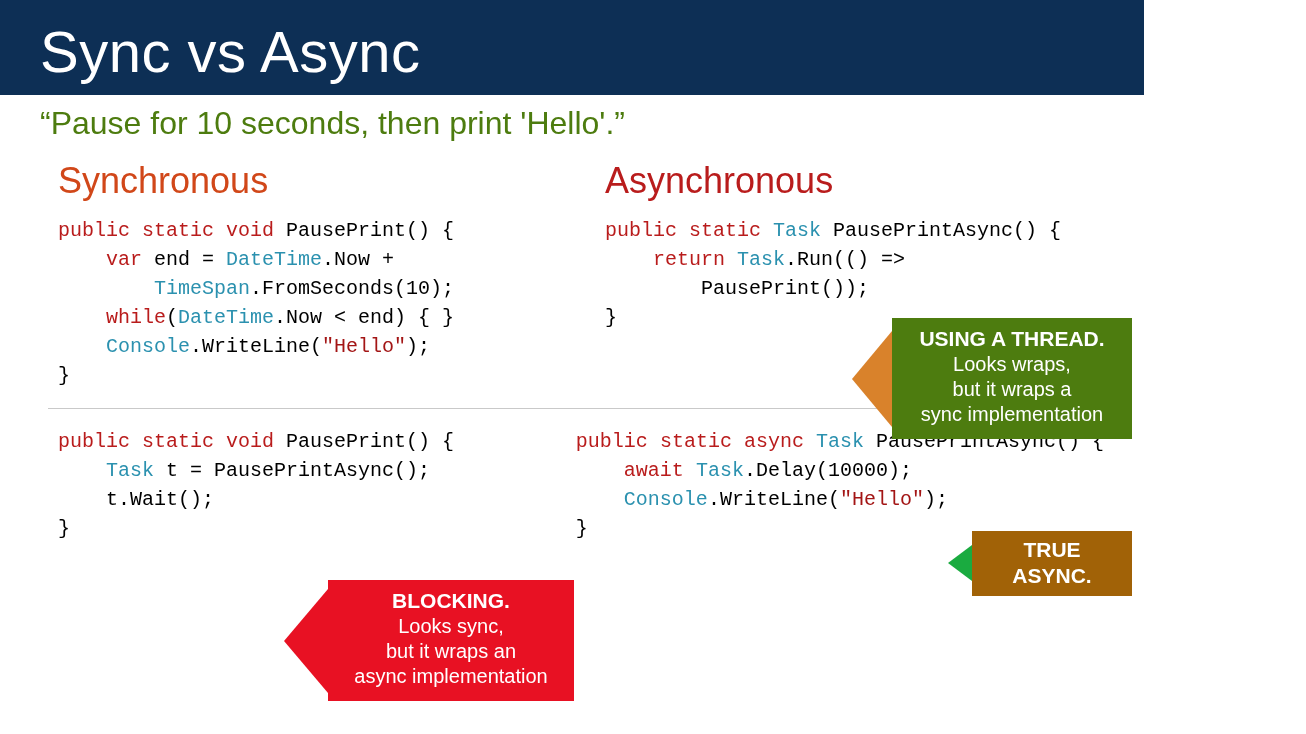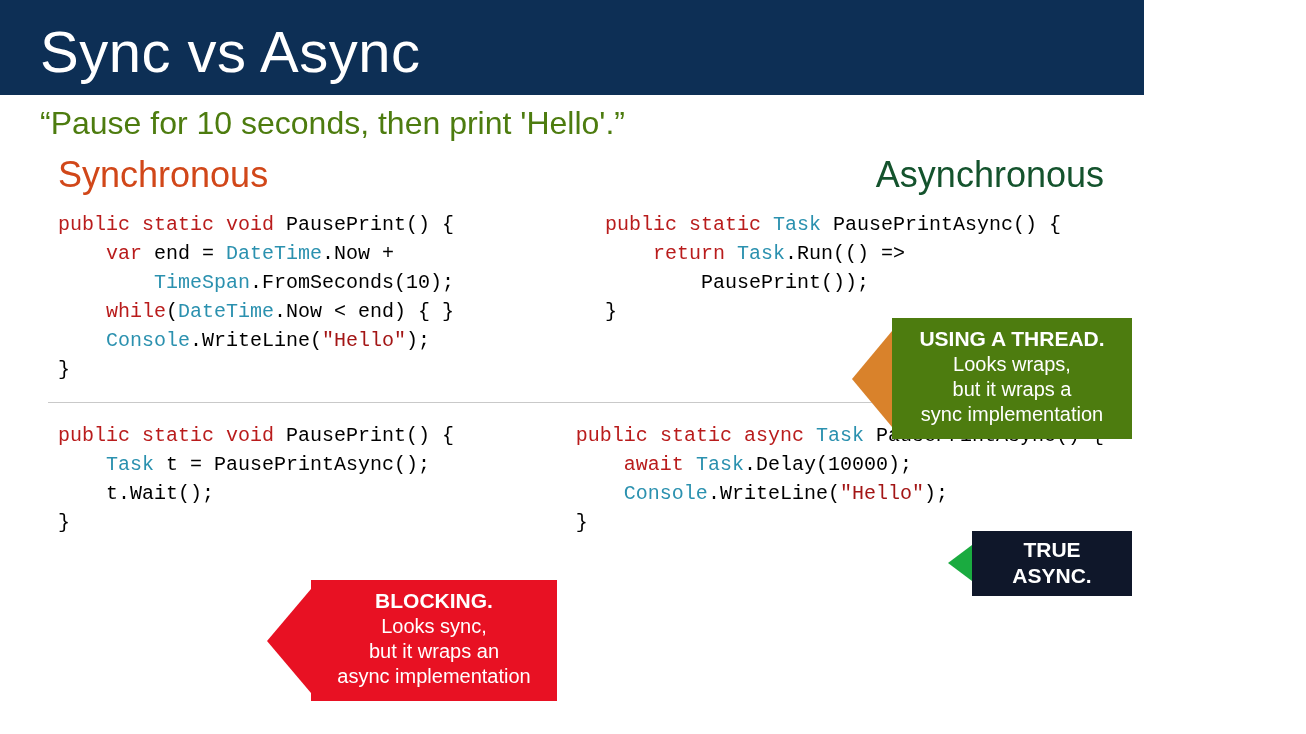--- a/index.html
+++ b/index.html
@@ -3,36 +3,36 @@
 <meta charset="utf-8">
 <style>
   * { box-sizing: border-box; margin: 0; padding: 0; }
   html, body { width: 1306px; height: 734px; overflow: hidden; font-family: "Segoe UI", "Segoe UI Light", Arial, sans-serif; background: #fff; }
   .slide { width: 1144px; height: 734px; position: relative; }
   .titlebar { background: #0d2f55; color: #fff; padding: 18px 40px 10px 40px; }
   .titlebar h1 { font-weight: 200; font-size: 58px; letter-spacing: 0.5px; }
   .subtitle { color: #4d7c0f; font-size: 32px; font-weight: 300; padding: 10px 40px 6px 40px; }
   .columns { display: flex; padding: 0 40px; gap: 30px; }
   .col { flex: 1; }
-  .colhead { font-size: 36px; font-weight: 300; margin: 6px 0 10px 18px; }
+  .colhead { font-size: 36px; font-weight: 300; margin: 12px 0 10px 18px; }
   .colhead.sync  { color: #d14719; }
-  .colhead.async { color: #14532d; text-align: right; }
+  .colhead.async { color: #b91c1c; }
   .code { font-family: Consolas, "Courier New", monospace; font-size: 20px; line-height: 1.45; white-space: pre; color: #000; padding: 4px 0 10px 18px; }
   .kw { color: #b91c1c; }
   .typ { color: #2b91af; }
   .str { color: #a31515; }
   .divider { border-top: 1px solid #c9c9c9; margin: 8px 48px 14px 48px; }
 
   
   .callout { position: absolute; color: #fff; text-align: center; }
   .callout .box { padding: 8px 16px 12px 16px; font-size: 20px; line-height: 1.25; }
   .callout .box b { font-weight: 700; font-size: 21px; }
   .callout.cal-orange .box { background: #4d7c0f; }
   .callout.cal-red    .box { background: #e81123; }
-  .callout.cal-green  .box { background: #0f172a; }
+  .callout.cal-green  .box { background: #a16207; }
   .arrow-left { width: 0; height: 0; position: absolute; top: 50%; transform: translateY(-50%); }
   .cal-orange .arrow-left { border-top: 48px solid transparent; border-bottom: 48px solid transparent; border-right: 40px solid #d9822b; left: -40px; }
   .cal-red    .arrow-left { border-top: 52px solid transparent; border-bottom: 52px solid transparent; border-right: 44px solid #e81123; left: -44px; }
   .cal-green  .arrow-left { border-top: 18px solid transparent; border-bottom: 18px solid transparent; border-right: 24px solid #1aab40; left: -24px; }
 </style>
 </head>
 <body>
 <div class="slide">
 
   <div class="titlebar">
@@ -82,21 +82,21 @@
   <div class="callout cal-orange" style="right:12px; top:318px; width:240px;">
     <div class="arrow-left"></div>
     <div class="box">
       <b>USING A THREAD.</b><br>
       <span>Looks wraps,</span><br>
       <span>but it wraps a</span><br>
       <span>sync implementation</span>
     </div>
   </div>
 
-  <div class="callout cal-red" style="left:311px; top:580px; width:246px;">
+  <div class="callout cal-red" style="left:328px; top:580px; width:246px;">
     <div class="arrow-left"></div>
     <div class="box">
       <b>BLOCKING.</b><br>
       <span>Looks sync,</span><br>
       <span>but it wraps an</span><br>
       <span>async implementation</span>
     </div>
   </div>
 
   <div class="callout cal-green" style="right:12px; top:531px; width:160px;">

